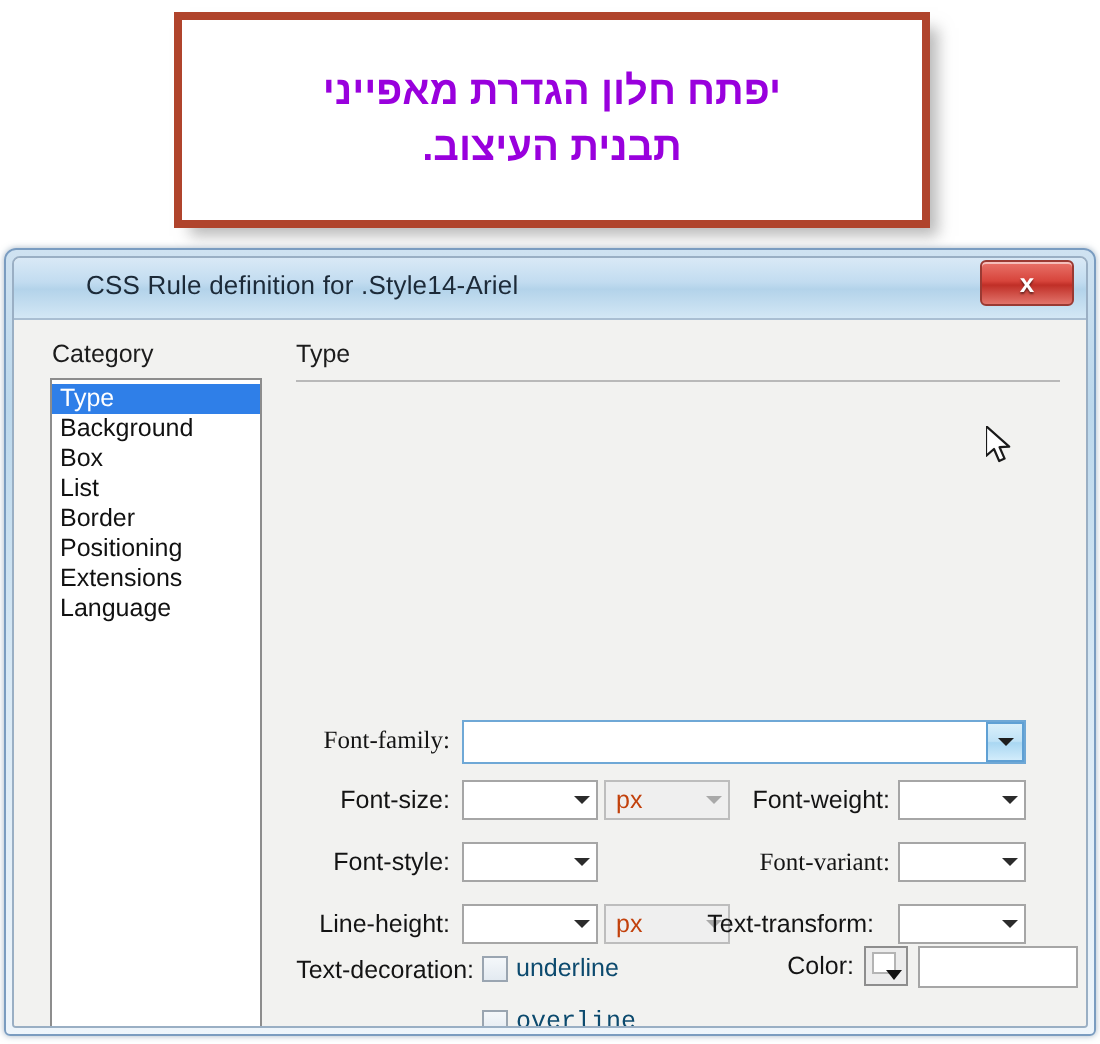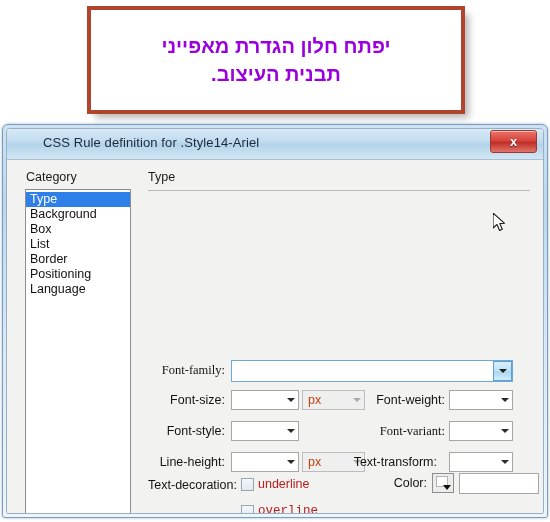--- a/index.html
+++ b/index.html
@@ -239,21 +239,21 @@
     position: absolute;
     width: 13px; height: 13px;
     box-sizing: border-box;
     background: linear-gradient(to bottom, #f4f7fa 0%, #e3eaf1 100%);
     border: 1px solid #9aa5b1;
     cursor: pointer;
   }
   .cb-label {
     position: absolute;
     font-size: 12.5px;
-    color: #b91c1c;
+    color: #0c4a6e;
     white-space: nowrap;
     cursor: default;
   }
 
   
   #color-swatch {
     position: absolute;
     left: 425px; top: 313px;
     width: 22px; height: 20px;
     box-sizing: border-box;
@@ -312,20 +312,21 @@
       <div class="col-head" id="type-head">Type</div>
       <div id="type-rule"></div>
 
       <div id="cat-list">
         <div class="cat-item sel">Type</div>
         <div class="cat-item">Background</div>
         <div class="cat-item">Box</div>
         <div class="cat-item">List</div>
         <div class="cat-item">Border</div>
         <div class="cat-item">Positioning</div>
+        <div class="cat-item">Extensions</div>
         <div class="cat-item">Language</div>
       </div>
 
       <div id="form">
 
         <div class="f-label" style="left:124px; top:203px; width:94px;font-family:Liberation Serif, serif;">Font-family:</div>
         <div id="ff-wrap">
           <div id="ff-box"></div>
           <div id="ff-btn">
             <span class="arrow"></span>

